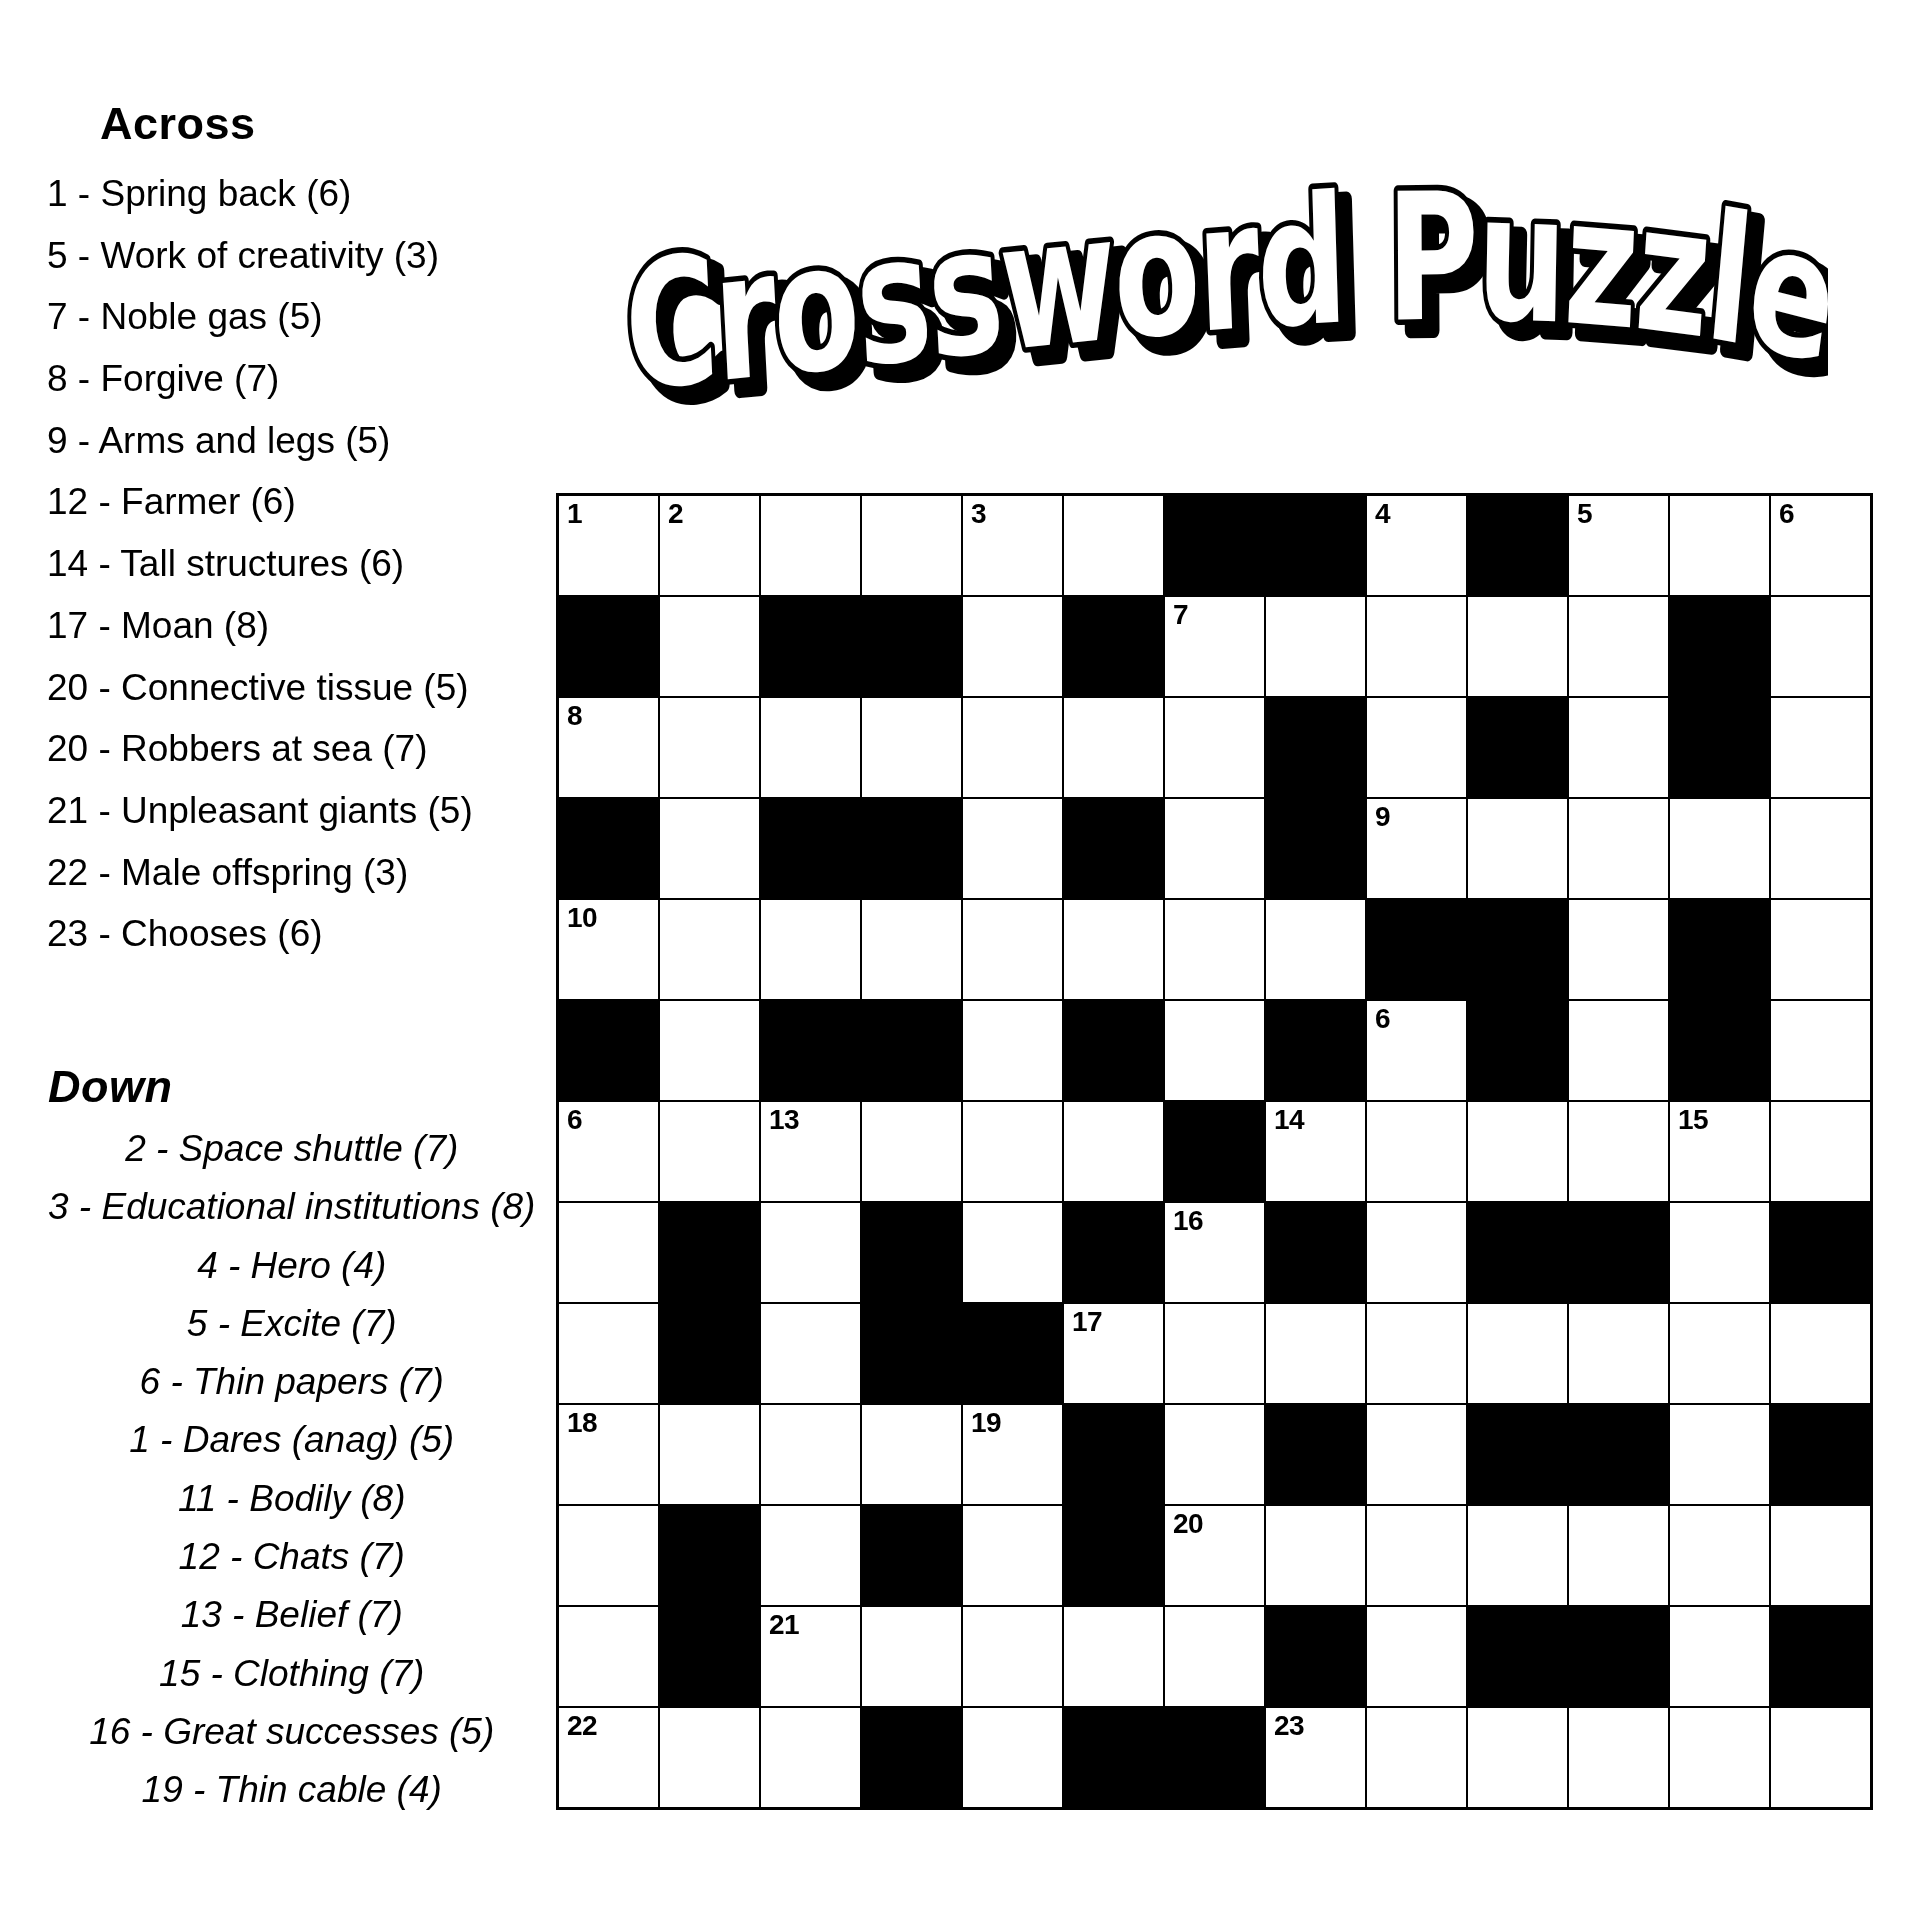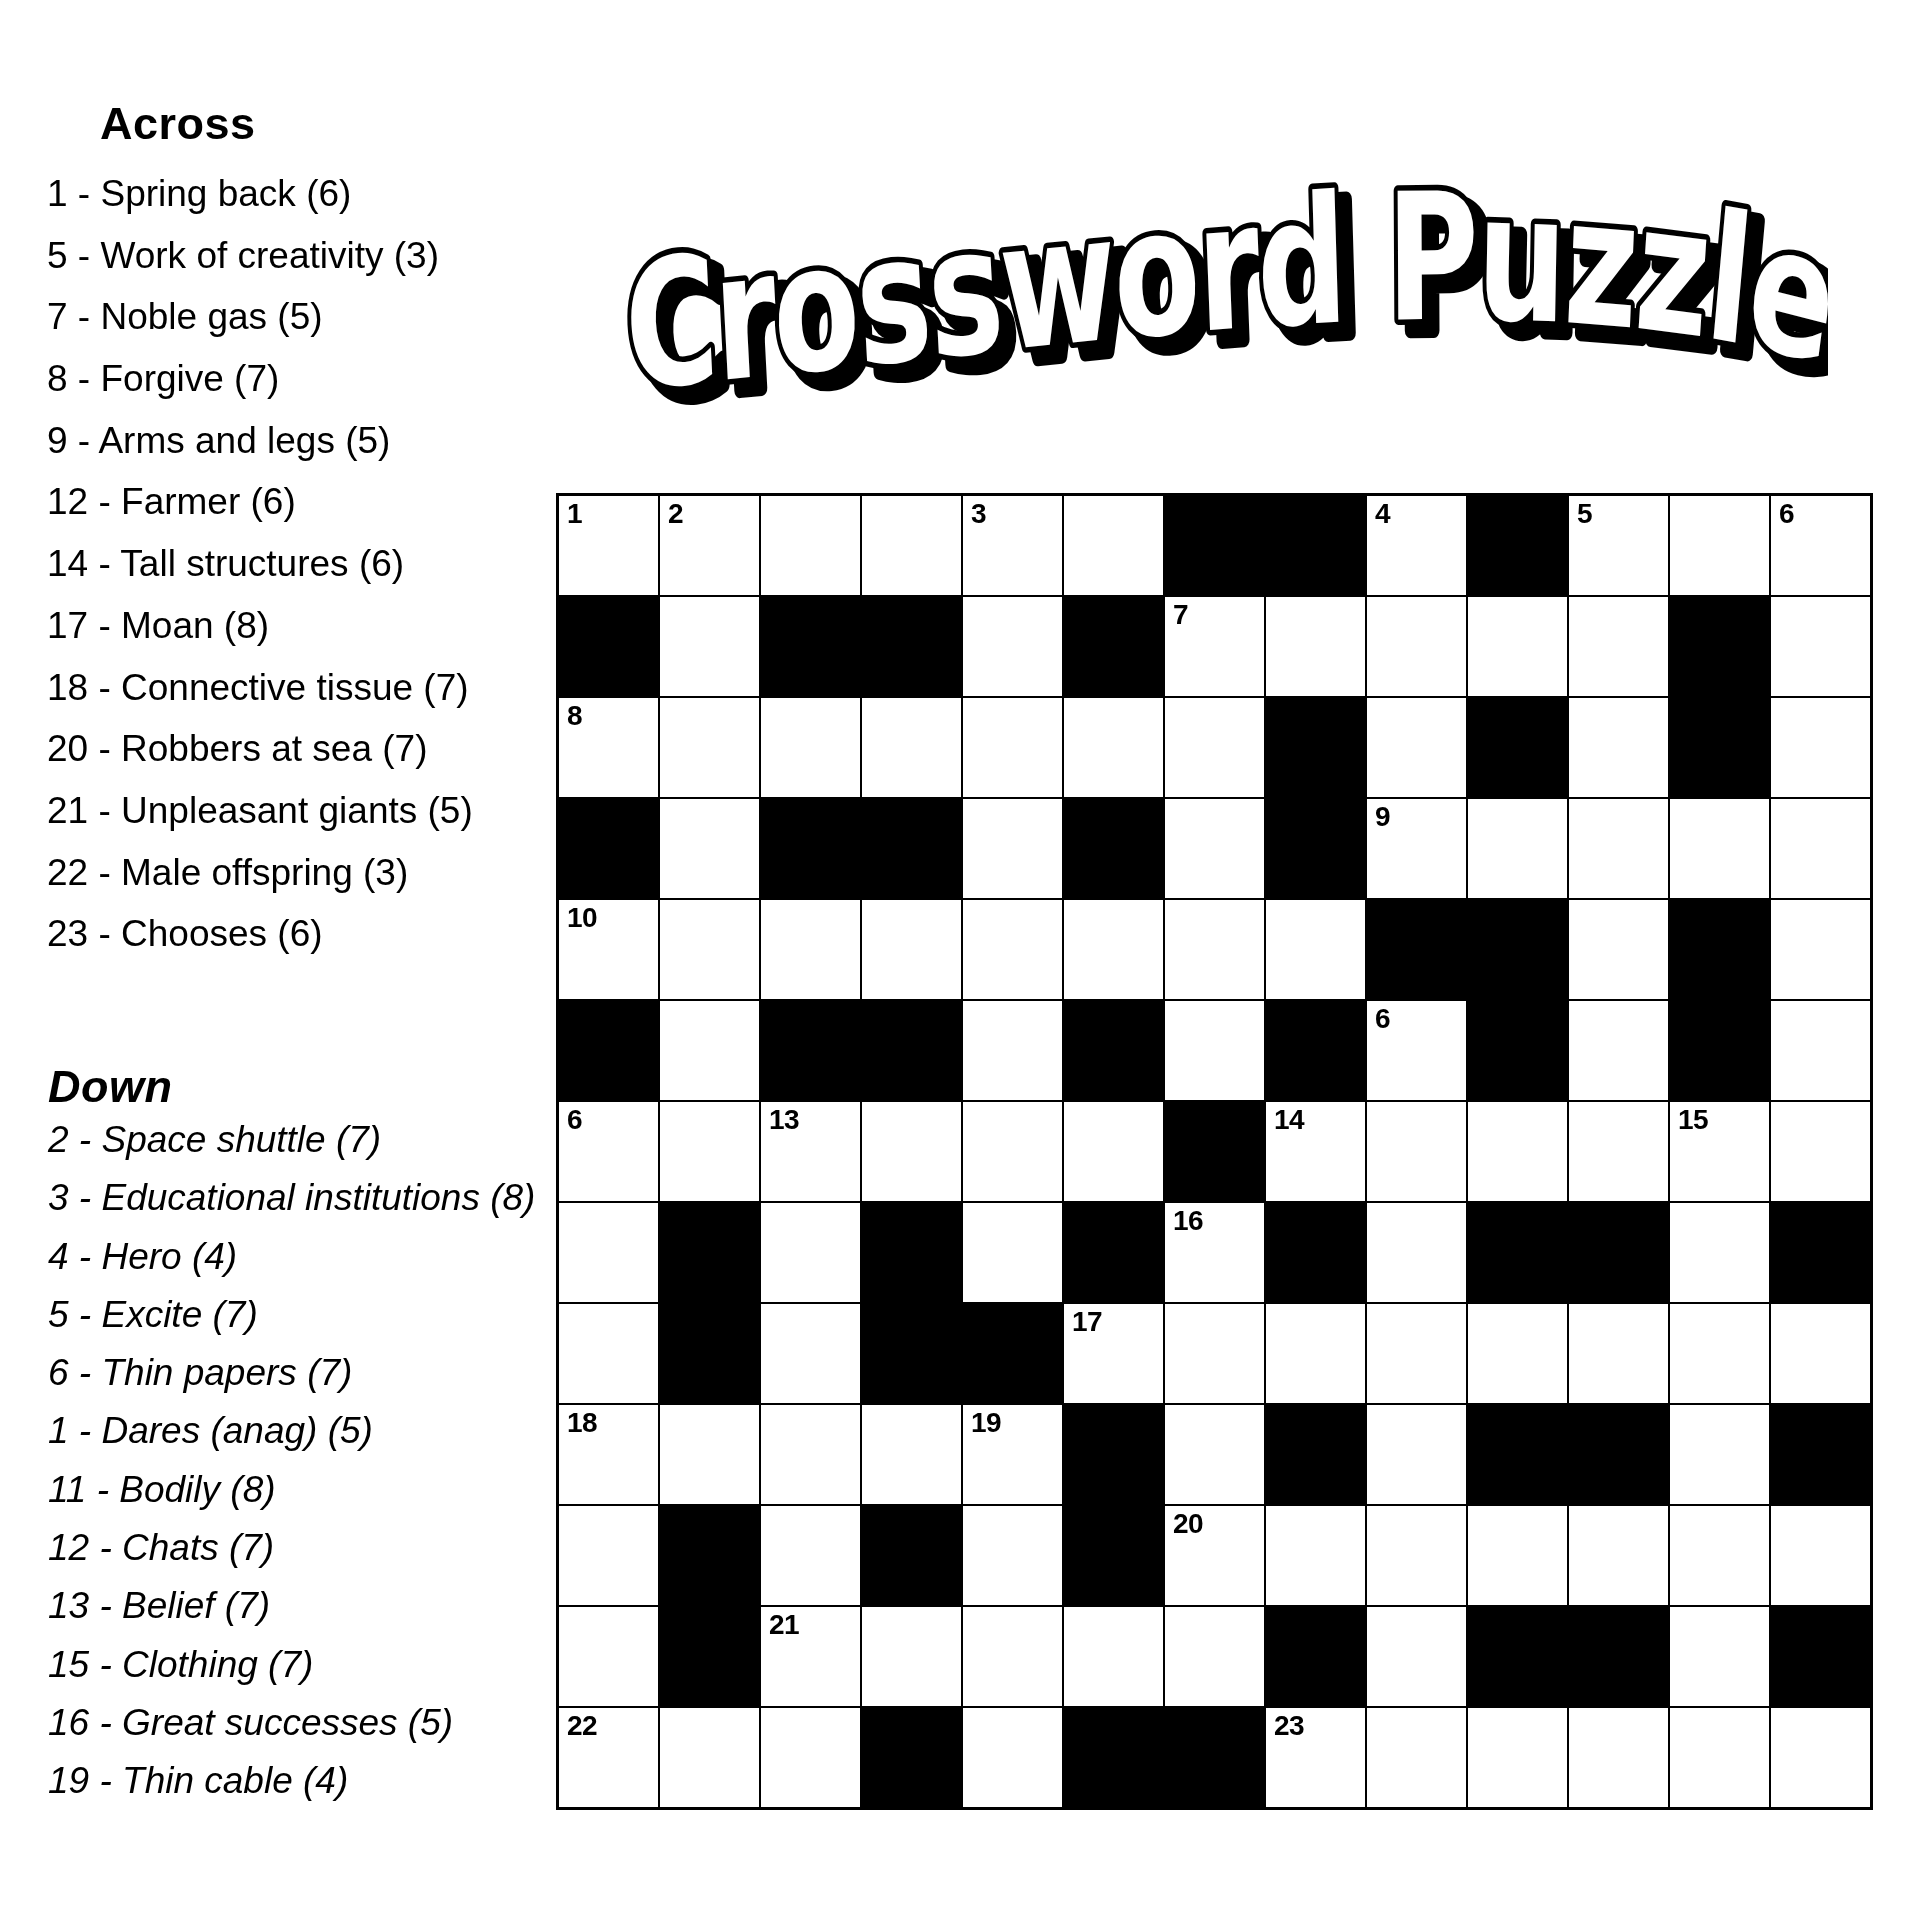--- a/index.html
+++ b/index.html
@@ -17,21 +17,21 @@
   .clue-section { position: absolute; }
   #across-section { left: 47px; top: 101px; }
   #down-section   { left: 48px; top: 1064px; font-style: italic; }
   .clue-heading {
     font-size: 45px; font-weight: bold; line-height: 1;
     margin: 0; letter-spacing: 0.5px;
   }
   #across-section .clue-heading { margin-left: 53px; }
   .clue-list { list-style: none; margin: 0; padding: 0; }
   #across-section .clue-list { margin-top: 25px; }
-  #down-section   .clue-list { margin-top: 8px; }
+  #down-section   .clue-list { margin-top: 17px; text-align: center; }
   .clue-list li {
     font-size: 37px; line-height: 1.25; white-space: nowrap;
   }
   #across-section li { height: 61.7px; }
   #down-section   li { height: 58.3px; }
 
   
   #title-wordart { position: absolute; left: 598px; top: 112px; }
 
   
@@ -63,21 +63,21 @@
     <h2 class="clue-heading">Across</h2>
     <ol class="clue-list">
         <li>1 - Spring back (6)</li>
         <li>5 - Work of creativity (3)</li>
         <li>7 - Noble gas (5)</li>
         <li>8 - Forgive (7)</li>
         <li>9 - Arms and legs (5)</li>
         <li>12 - Farmer (6)</li>
         <li>14 - Tall structures (6)</li>
         <li>17 - Moan (8)</li>
-        <li>18 - Connective tissue (7)</li>
+        <li>20 - Connective tissue (5)</li>
         <li>20 - Robbers at sea (7)</li>
         <li>21 - Unpleasant giants (5)</li>
         <li>22 - Male offspring (3)</li>
         <li>23 - Chooses (6)</li>
       </ol>
   </section>
 
   <section class="clue-section" id="down-section">
     <h2 class="clue-heading">Down</h2>
     <ol class="clue-list">

